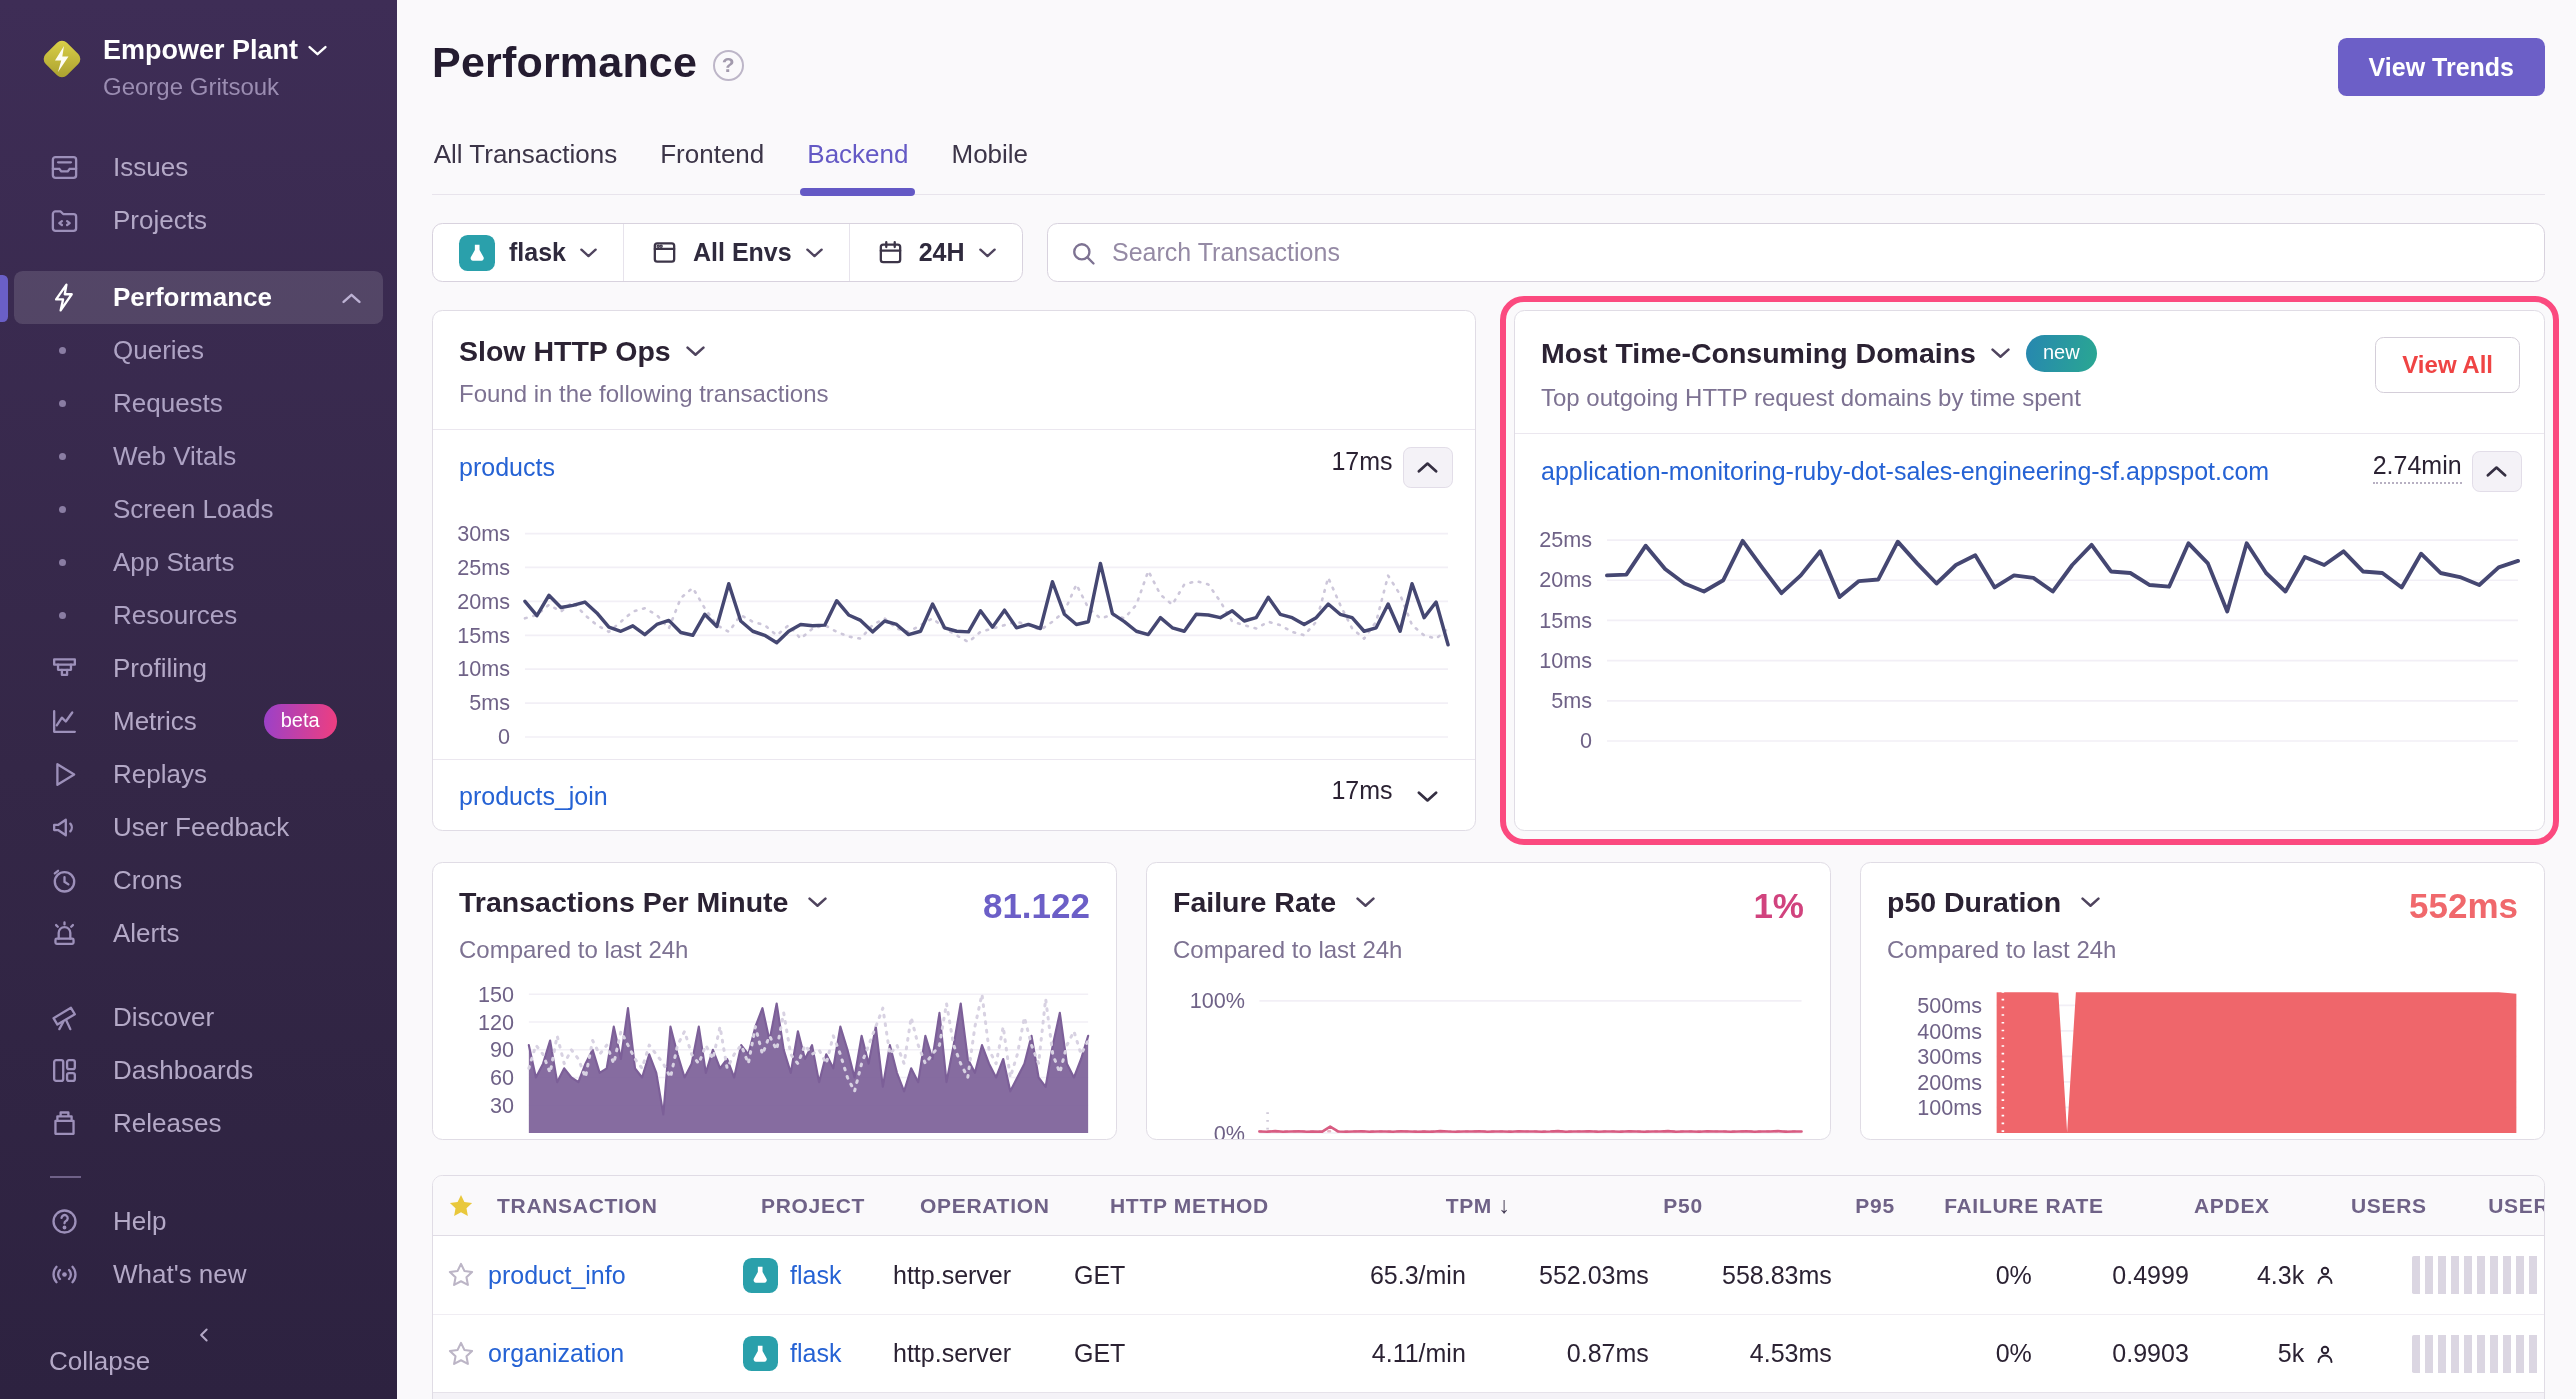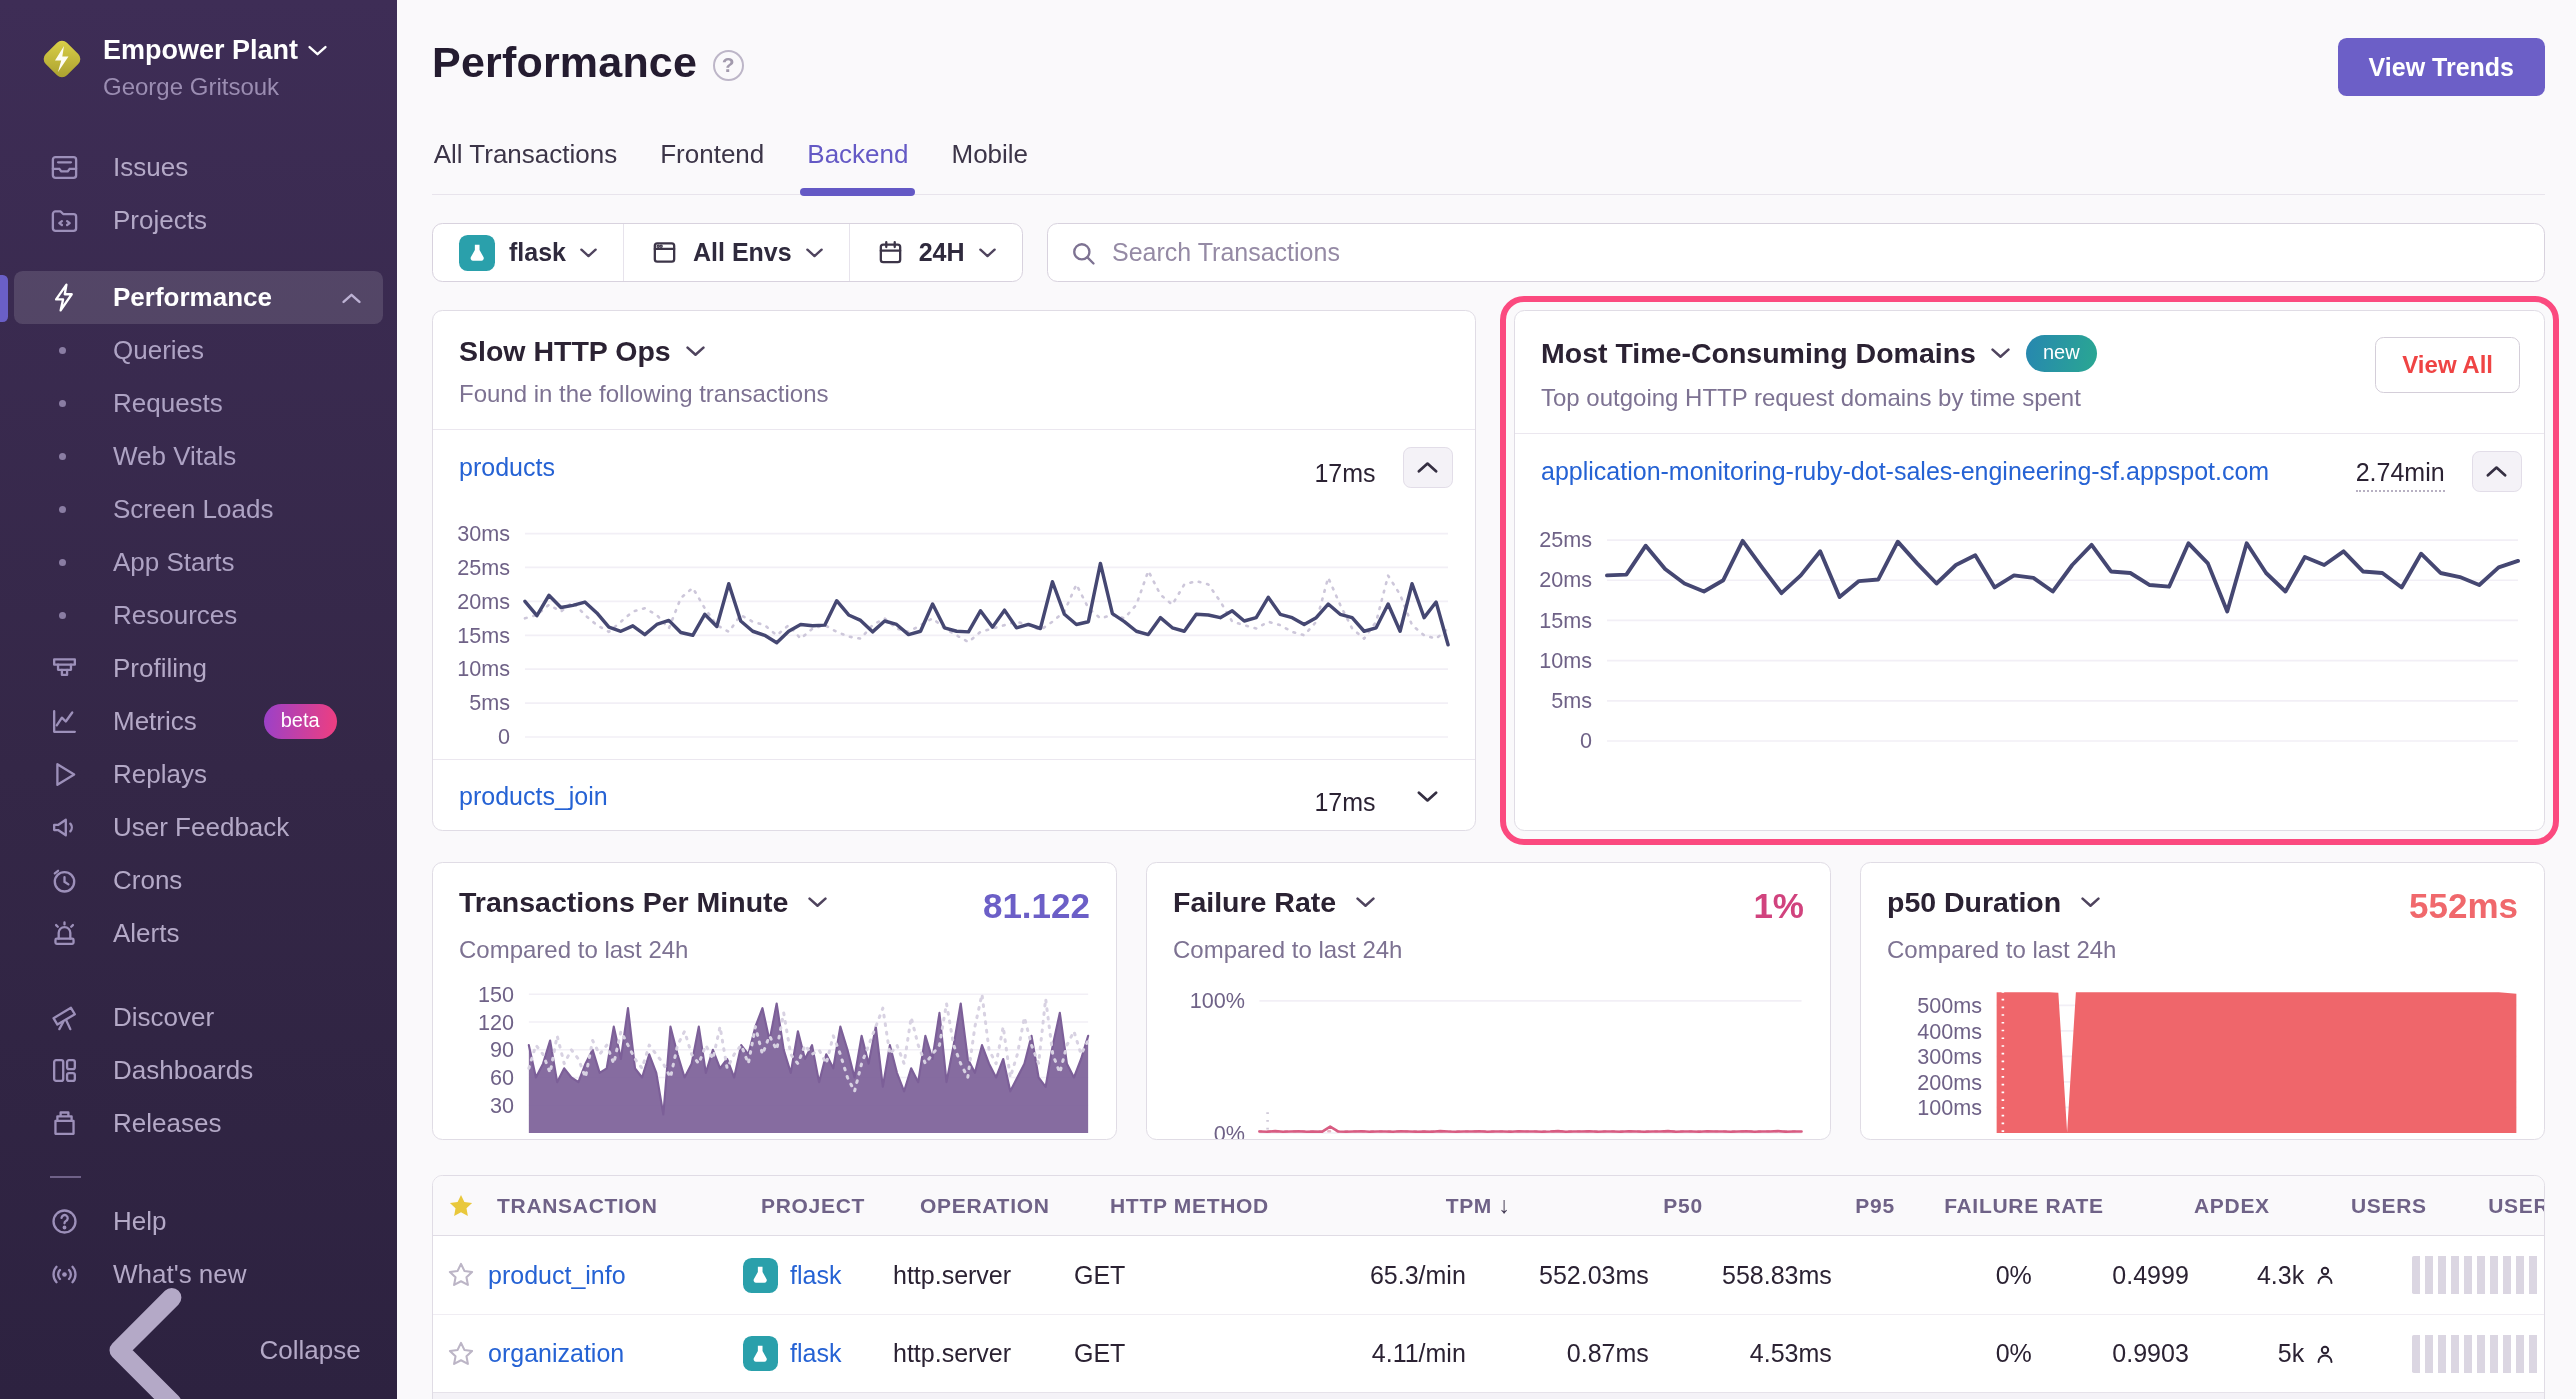--- a/index.html
+++ b/index.html
@@ -23,21 +23,21 @@
   .item.active::before { content:""; position:absolute; left:-14px; top:3.5px; width:7.8px; height:47px; background:#6a5fc7; border-radius:0 5.2px 5.2px 0; }
   .subitem { height:53px; display:flex; align-items:center; margin:0 14px; padding-left:45px; color:#aea3c4; font-size:26px; }
   .subitem .dot { width:7px; height:7px; border-radius:50%; background:#8a7da3; flex:0 0 auto; }
   .subitem .nlabel { margin-left:47px; }
   .sect-gap { height:31px; }
   .pill { margin-left:auto; margin-right:24px; padding:5.2px 17px 7px; border-radius:862px; font-size:20px; color:#fff;
     background:linear-gradient(95deg,#9a41c9 0%,#ef3e7f 100%); }
   .chev { display:inline-block; }
   .chev svg { display:block; }
   .side-divider { width:31px; height:0; border-top:2.6px solid #6f6188; margin:26px 0 17px 50px; }
-  .collapse-item { position:absolute; bottom:22.4px; left:14px; right:14px; height:53px; display:flex; align-items:center; padding:0 22.4px 0 35px; color:#b4a9c7; font-size:26px; }
+  .collapse-item { position:absolute; bottom:22.4px; left:14px; right:14px; height:53px; display:flex; padding:0 22.4px 0 35px; color:#b4a9c7; font-size:26px;flex-direction:column; }
 
   
   #main { position:absolute; left:397px; top:0; right:0; bottom:0; padding:38px 31px 0 35px; background:#faf9fb; }
   .page-head { display:flex; align-items:flex-start; justify-content:space-between; }
   .title-wrap { display:flex; align-items:center; gap:15.5px; }
   h1 { font-size:43px; font-weight:700; color:#241c30; letter-spacing:0.2px; }
   .qmark { width:31px; height:31px; border:2.6px solid #bdb6c8; border-radius:50%; color:#a29aad; font-size:21px; font-weight:700; display:grid; place-items:center; margin-top:5.2px; }
   .btn-primary { background:#6c5fc7; color:#fff; font-size:25px; font-weight:600; padding:14.7px 31px; border:none; border-radius:8.6px; cursor:pointer; }
   .tabs { position:relative; display:flex; gap:43px; margin-top:43px; border-bottom:1.7px solid #e8e4ec; padding:0 1.7px; }
   .tab { position:relative; font-size:26px; color:#3c3548; padding-bottom:24px; cursor:pointer; }
@@ -65,21 +65,21 @@
   .ring { position:absolute; inset:-14px; border:6px solid #fb4a7f; border-radius:24px; pointer-events:none; }
   .card-h { padding:24px 26px 21px; position:relative; border-bottom:1.7px solid #ebe7ef; }
   .card-title-line { display:flex; align-items:center; gap:15.5px; }
   .card-title { font-size:28.5px; font-weight:700; color:#2b2233; }
   .card-sub { margin-top:12px; font-size:24px; color:#7d7292; }
   .badge-new { padding:6px 17px 7.8px; border-radius:862px; font-size:20px; color:#fff; background:linear-gradient(100deg,#2787b0 0%,#2aa792 100%); }
   .btn-outline { position:absolute; right:24px; top:26px; background:#fff; border:1.7px solid #d4ced9; border-radius:8.6px; font-size:24px; font-weight:600; color:#ef4444; padding:13px 26px; cursor:pointer; }
   .link-row { height:74px; display:flex; align-items:center; padding:0 22.4px 0 26px; }
   .link-row + .link-row, .row-after-chart { border-top:1.7px solid #ebe7ef; }
   .tx-link { color:#2562d4; font-size:25px; cursor:pointer; }
-  .row-right { margin-left:auto; display:flex; align-items:flex-end; gap:27px; }
+  .row-right { margin-left:auto; display:flex; align-items:flex-start; gap:10px; }
   .row-val { font-size:25px; color:#2b2233; }
   .row-val.dotted { border-bottom:2.6px dotted #b7b0c2; padding-bottom:2.6px; }
   .chev-btn { width:50px; height:41px; background:#f4f2f7; border:1.7px solid #e2dde8; border-radius:7.8px; display:grid; place-items:center; cursor:pointer; }
   .chev-plain { width:50px; height:41px; display:grid; place-items:center; cursor:pointer; }
 
   .big-chart { display:flex; height:255px; padding:15.5px 24px 0 0; }
   .big-chart .ylabels { position:relative; width:91px; height:217px; }
   .big-chart .plot { position:relative; flex:1; height:217px; }
   .ytick { position:absolute; right:14px; transform:translateY(50%); font-size:21.6px; color:#6f6287; line-height:1; white-space:nowrap; }
 

